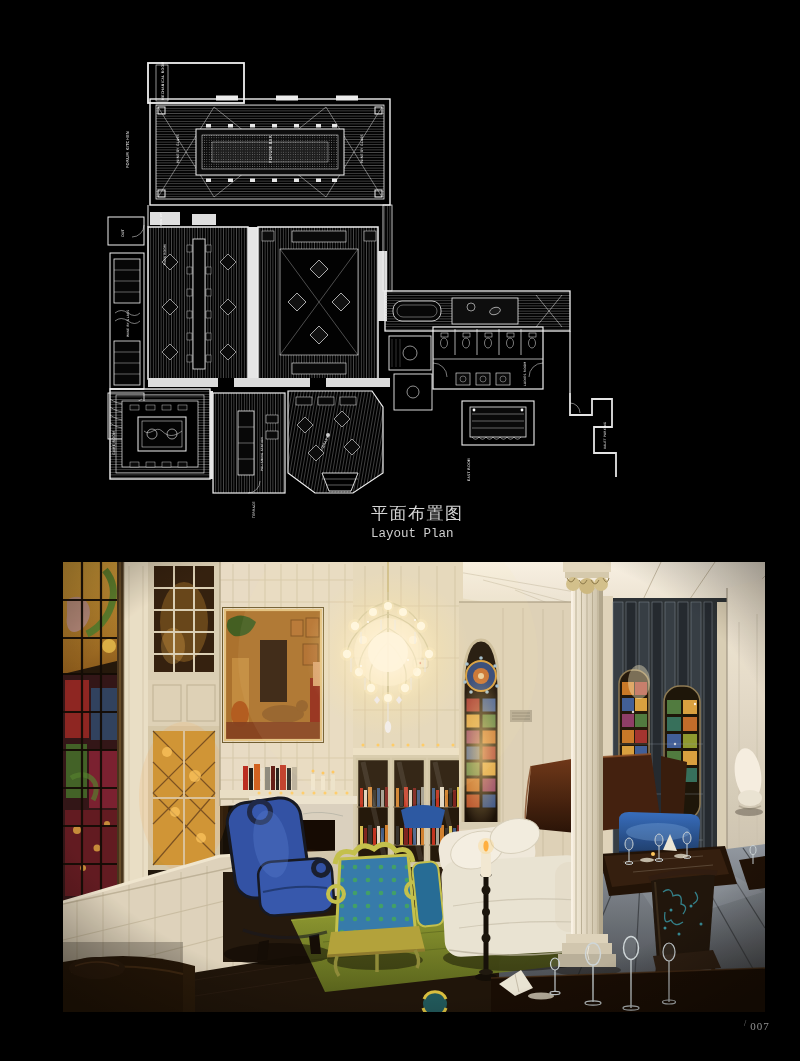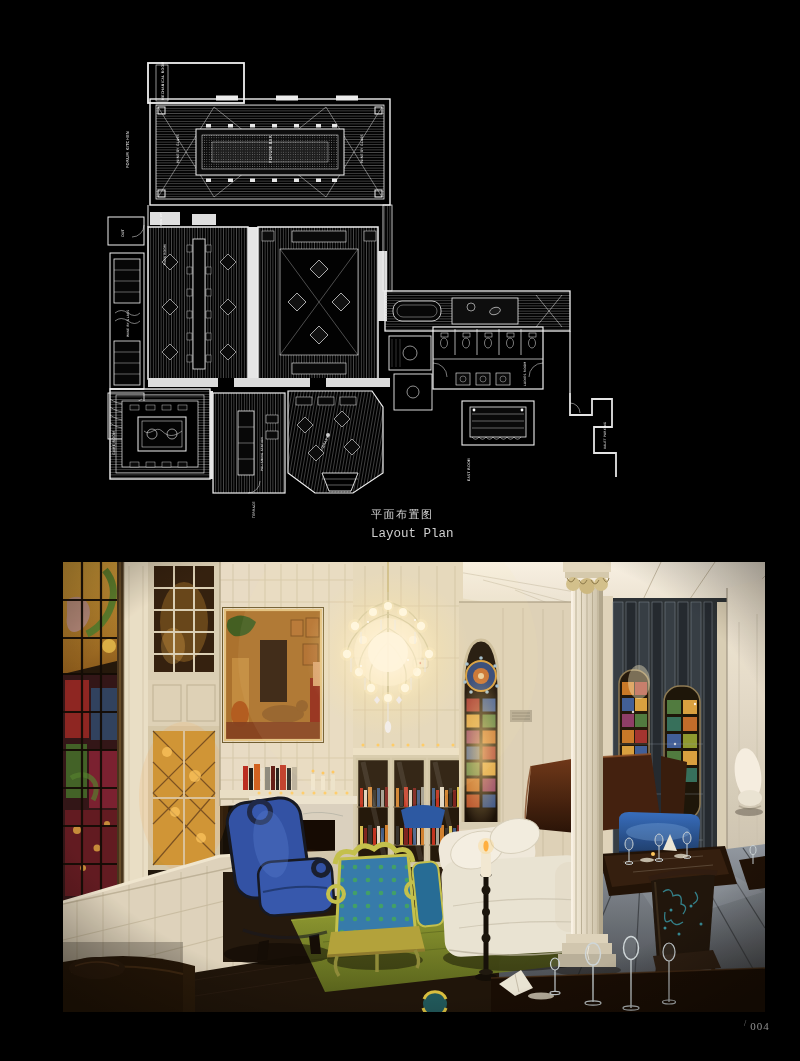--- a/index.html
+++ b/index.html
@@ -1,21 +1,21 @@
 <!DOCTYPE html>
 <html><head>
 <meta charset="utf-8">
 <style>
   html,body{margin:0;padding:0;background:#000;}
   .page{position:relative;width:800px;height:1061px;background:#000;overflow:hidden;
         font-family:"Liberation Serif", serif;}
   .plan-svg{position:absolute;left:100px;top:55px;width:520px;height:470px;}
   .photo-svg{position:absolute;left:63px;top:562px;width:702px;height:450px;}
   .caption{position:absolute;left:371px;top:507px;color:#d6d6d6;}
-  .caption .zh{font-size:11px;letter-spacing:1.5px;line-height:14px;}
+  .caption .zh{font-size:17px;letter-spacing:1.5px;line-height:14px;text-align:center;}
   .caption .en{font-size:12.5px;line-height:16px;margin-top:5px;color:#cfcfcf;font-family:Liberation Mono, monospace;}
   .folio{position:absolute;left:744px;top:1020px;color:#919191;font-size:11px;letter-spacing:1px;}
   .folio .slash{display:inline-block;transform:translateY(-4px);font-size:8px;margin-right:3px;opacity:.9;}
   svg text{font-family:"DejaVu Sans", sans-serif;fill:#ffffff;stroke:none;letter-spacing:.3px;}
 </style>
 </head>
 <body>
 
 <div class="page">
 
@@ -876,16 +876,16 @@
           <ellipse cx="606" cy="440" rx="6.5" ry="2"></ellipse>
       </g>
     </g>
 
     <rect x="0" y="380" width="120" height="70" fill="#000" opacity="0.25"></rect>
     <rect width="702" height="450" fill="url(#vigG)"></rect>
     <rect width="702" height="450" fill="#ff9a30" opacity="0.045"></rect>
   </svg>
 
   <div class="folio">
-    <span class="slash">/</span><span>004</span>
+    <span class="slash">/</span><span>007</span>
   </div>
 
 </div>
 
 </body></html>

